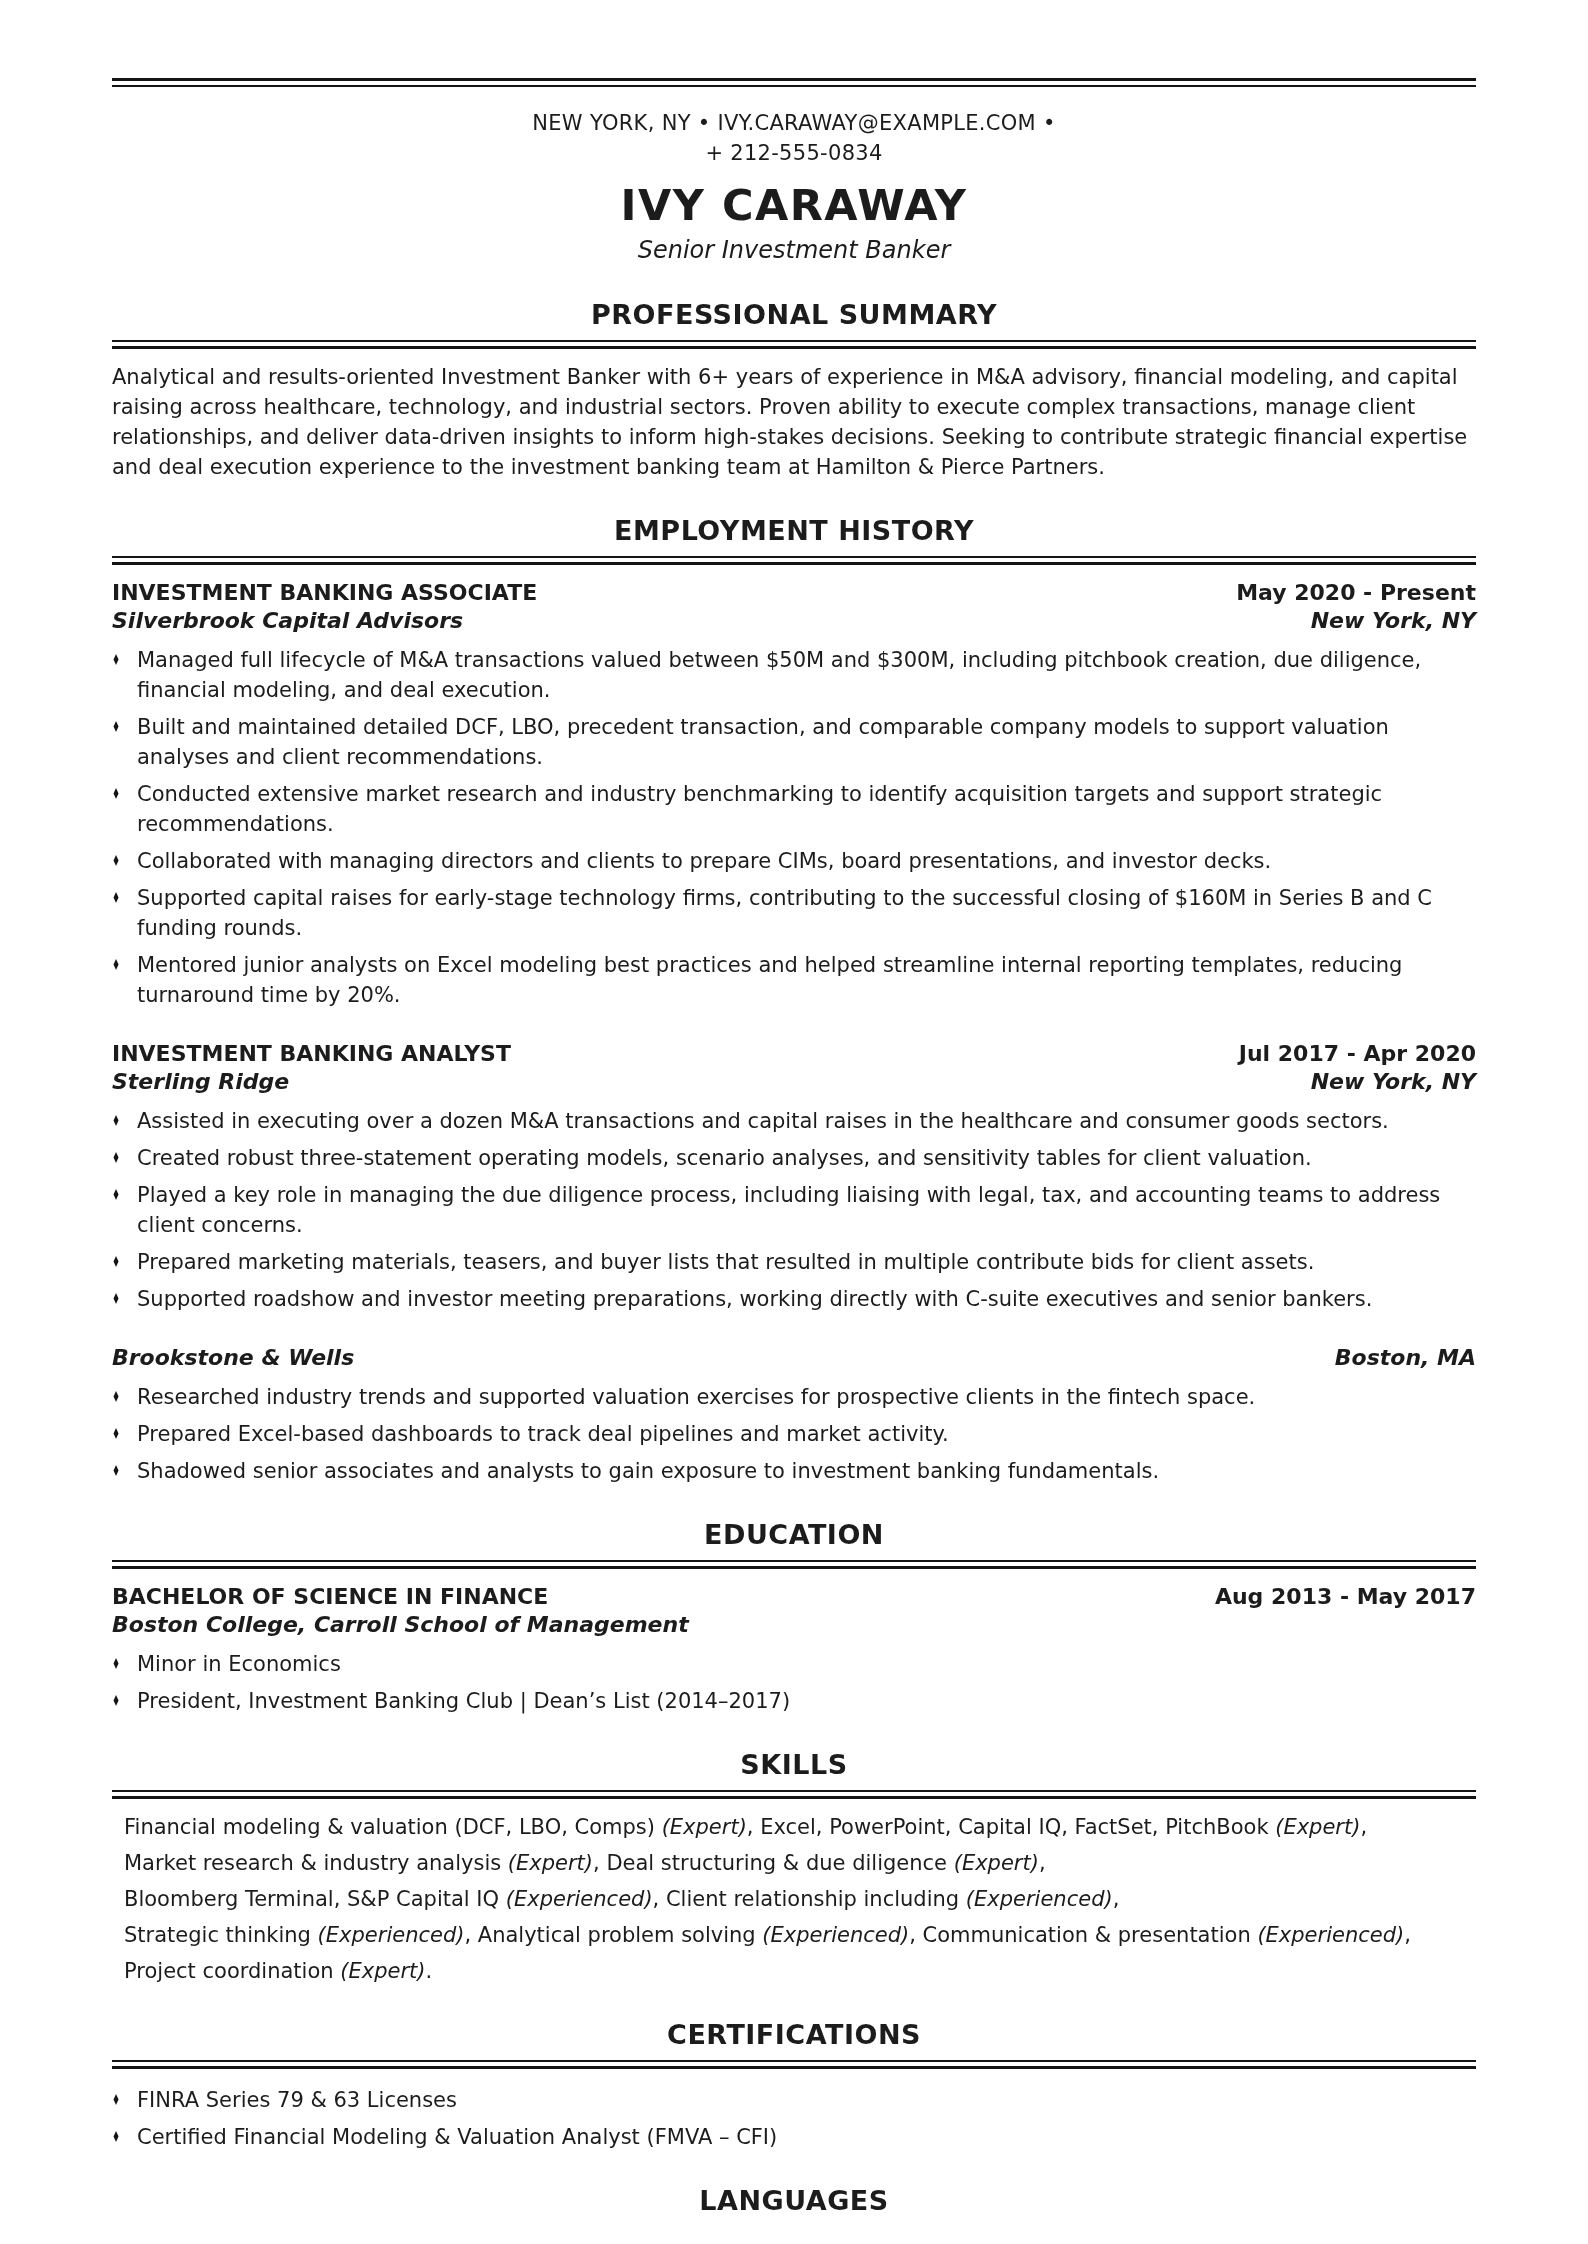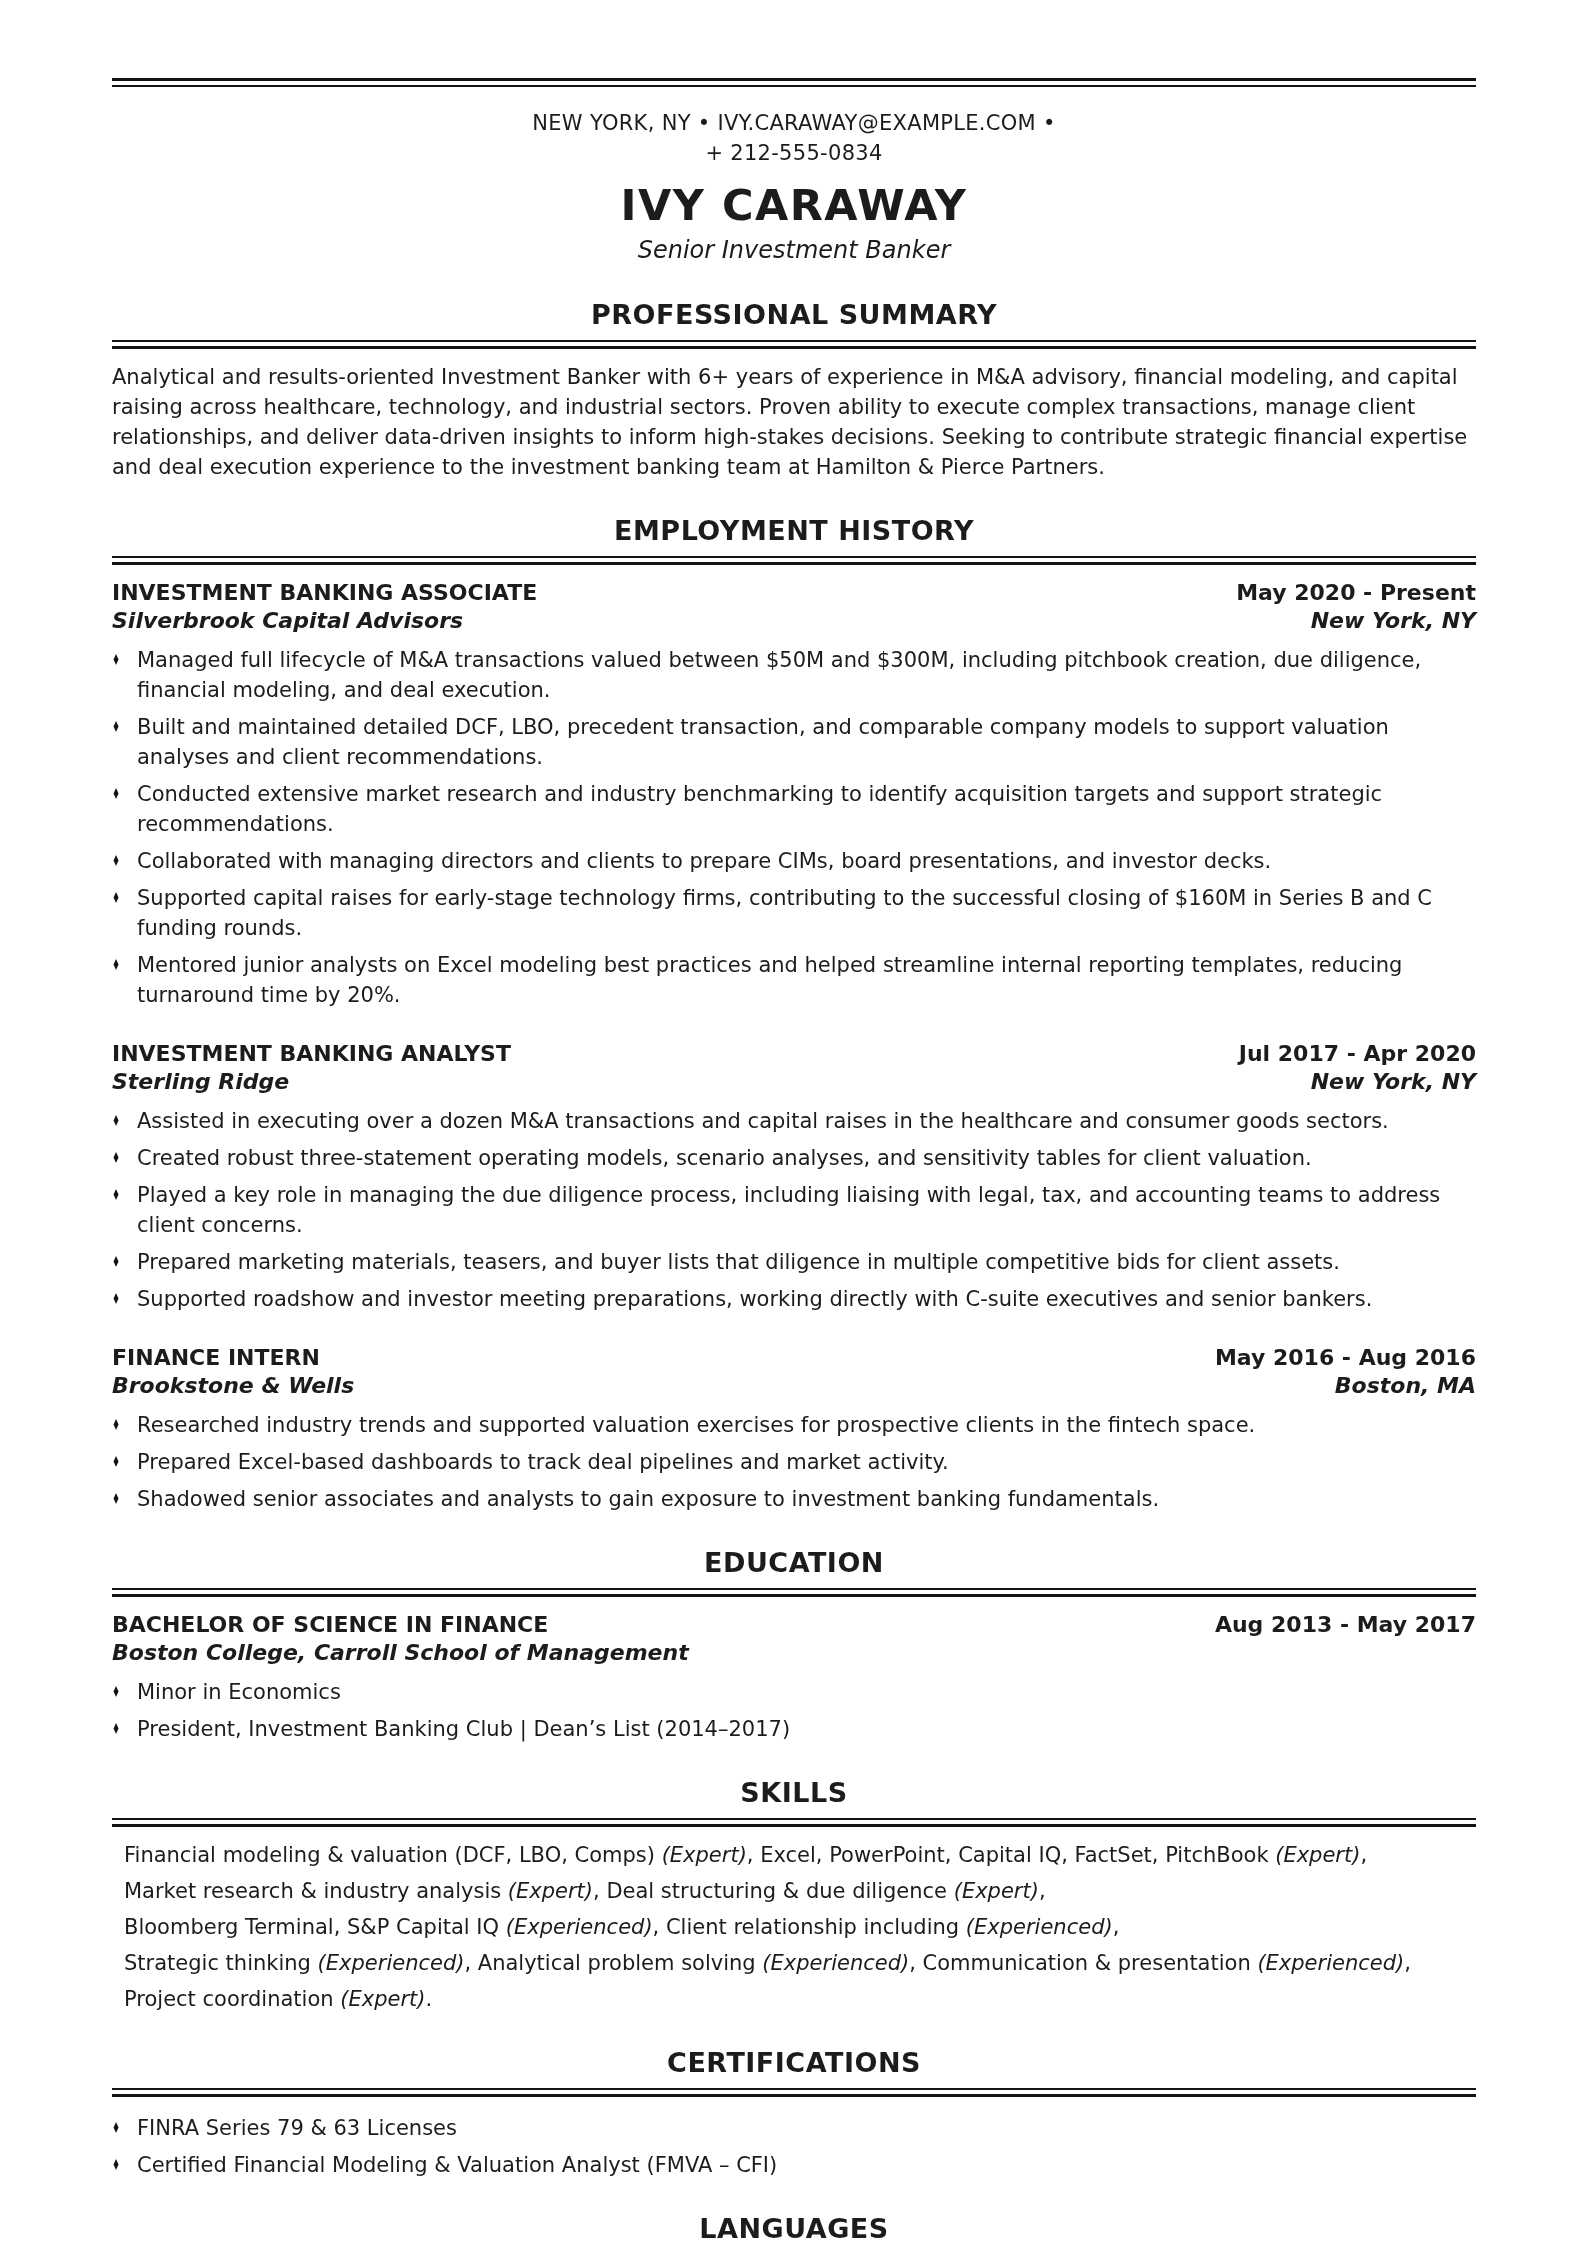--- a/index.html
+++ b/index.html
@@ -118,34 +118,30 @@
           <li>
               <span class="blt">♦</span>
               <span class="li-txt">Created robust three-statement operating models, scenario analyses, and sensitivity tables for client valuation.</span>
             </li>
           <li>
               <span class="blt">♦</span>
               <span class="li-txt">Played a key role in managing the due diligence process, including liaising with legal, tax, and accounting teams to address client concerns.</span>
             </li>
           <li>
               <span class="blt">♦</span>
-              <span class="li-txt">Prepared marketing materials, teasers, and buyer lists that diligence in multiple competitive bids for client assets.</span>
+              <span class="li-txt">Prepared marketing materials, teasers, and buyer lists that resulted in multiple contribute bids for client assets.</span>
             </li>
           <li>
               <span class="blt">♦</span>
               <span class="li-txt">Supported roadshow and investor meeting preparations, working directly with C-suite executives and senior bankers.</span>
             </li>
         </ul>
       </div>
 
       <div class="job">
-        <div class="row">
-          <span class="job-title">FINANCE INTERN</span>
-          <span class="job-dates">May 2016 - Aug 2016</span>
-        </div>
         <div class="row">
           <span class="job-company">Brookstone &amp; Wells</span>
           <span class="job-loc">Boston, MA</span>
         </div>
         <ul class="blist">
           <li>
               <span class="blt">♦</span>
               <span class="li-txt">Researched industry trends and supported valuation exercises for prospective clients in the fintech space.</span>
             </li>
           <li>

